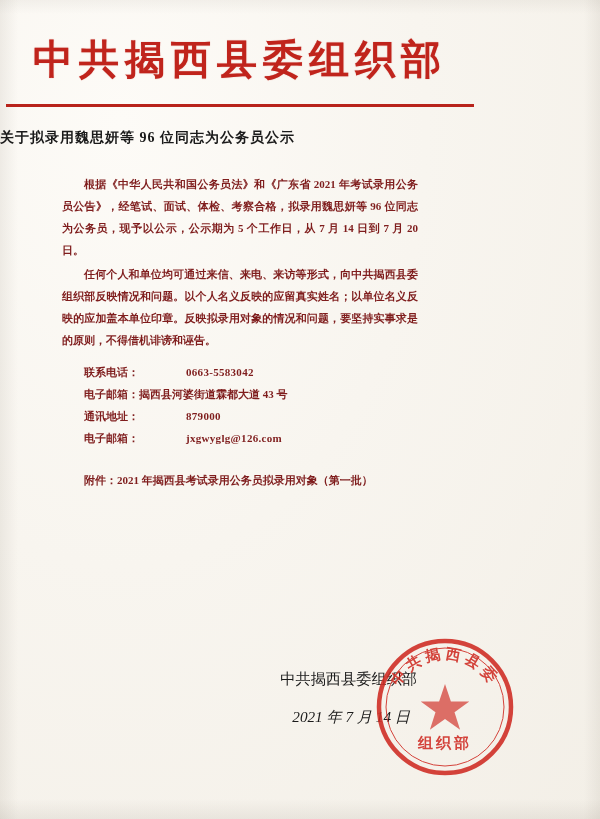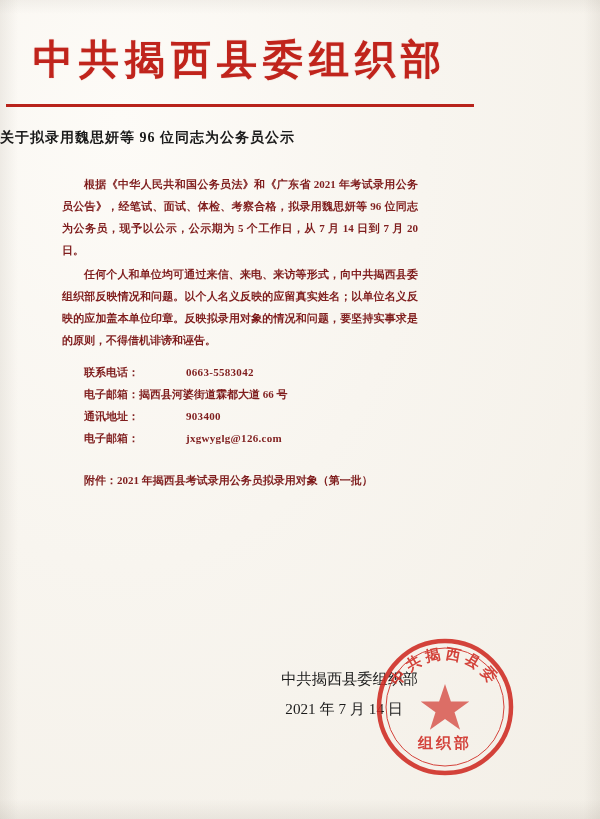--- a/index.html
+++ b/index.html
@@ -113,21 +113,21 @@
   .signature {
     position: absolute;
     right: 62px;
     top: 664px;
     text-align: left;
     font-size: 15.2px;
     line-height: 2.0;
     color: #1b1b1b;
   }
   .sig-line { margin: 0; white-space: nowrap; }
-  .sig-date { margin: 0; white-space: nowrap; padding-left: 4px; }
+  .sig-date { margin: 8px; white-space: nowrap; padding-left: 4px; font-style: italic; }
 
   
   .seal {
     position: absolute;
     left: 370px;
     top: 632px;
     width: 150px;
     height: 150px;
     z-index: 5;
     opacity: 0.88;
@@ -157,24 +157,24 @@
 
   <div class="doc-body">
     <p class="para">根据《中华人民共和国公务员法》和《广东省 2021 年考试录用公务员公告》，经笔试、面试、体检、考察合格，拟录用魏思妍等 96 位同志为公务员，现予以公示，公示期为 5 个工作日，从 7 月 14 日到 7 月 20 日。</p>
     <p class="para">任何个人和单位均可通过来信、来电、来访等形式，向中共揭西县委组织部反映情况和问题。以个人名义反映的应留真实姓名；以单位名义反映的应加盖本单位印章。反映拟录用对象的情况和问题，要坚持实事求是的原则，不得借机诽谤和诬告。</p>
 
     <div class="contact-list">
       <p class="contact-line">
         <span>联系电话：</span><span class="val-mono">0663-5583042</span>
       </p>
       <p class="contact-line">
-        <span>电子邮箱：</span><span>揭西县河婆街道霖都大道 66 号</span>
-      </p>
-      <p class="contact-line">
-        <span>通讯地址：</span><span class="val-mono">903400</span>
+        <span>电子邮箱：</span><span>揭西县河婆街道霖都大道 43 号</span>
+      </p>
+      <p class="contact-line">
+        <span>通讯地址：</span><span class="val-mono">879000</span>
       </p>
       <p class="contact-line">
         <span>电子邮箱：</span><span class="val-mono">jxgwyglg@126.com</span>
       </p>
     </div>
 
     <p class="attach-line">附件：2021 年揭西县考试录用公务员拟录用对象（第一批）</p>
   </div>
 
   <div class="signature">

